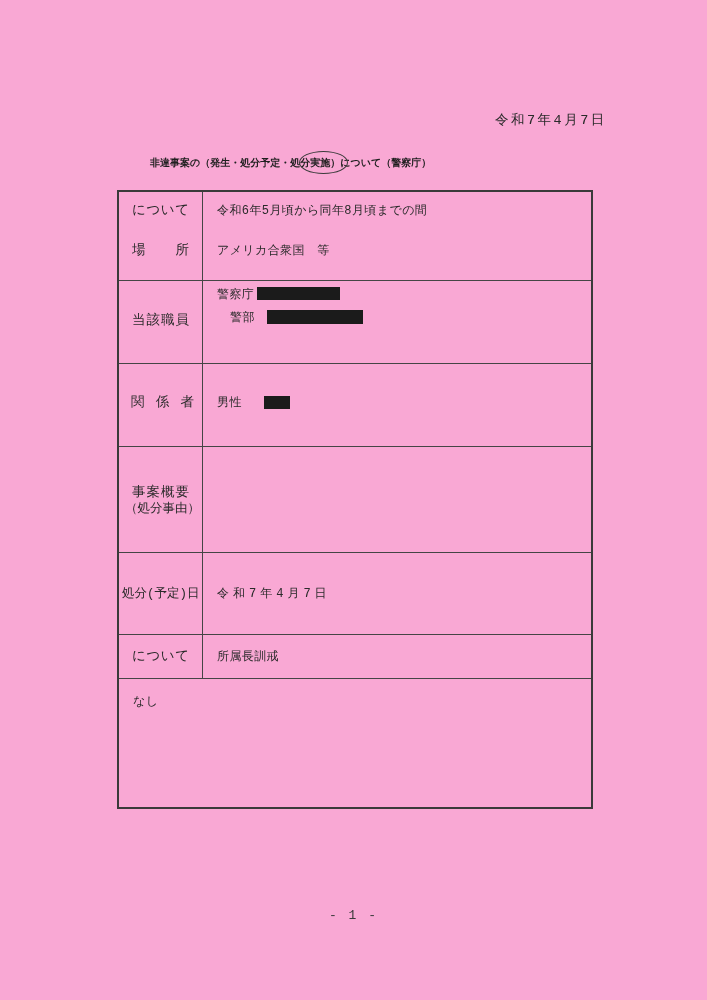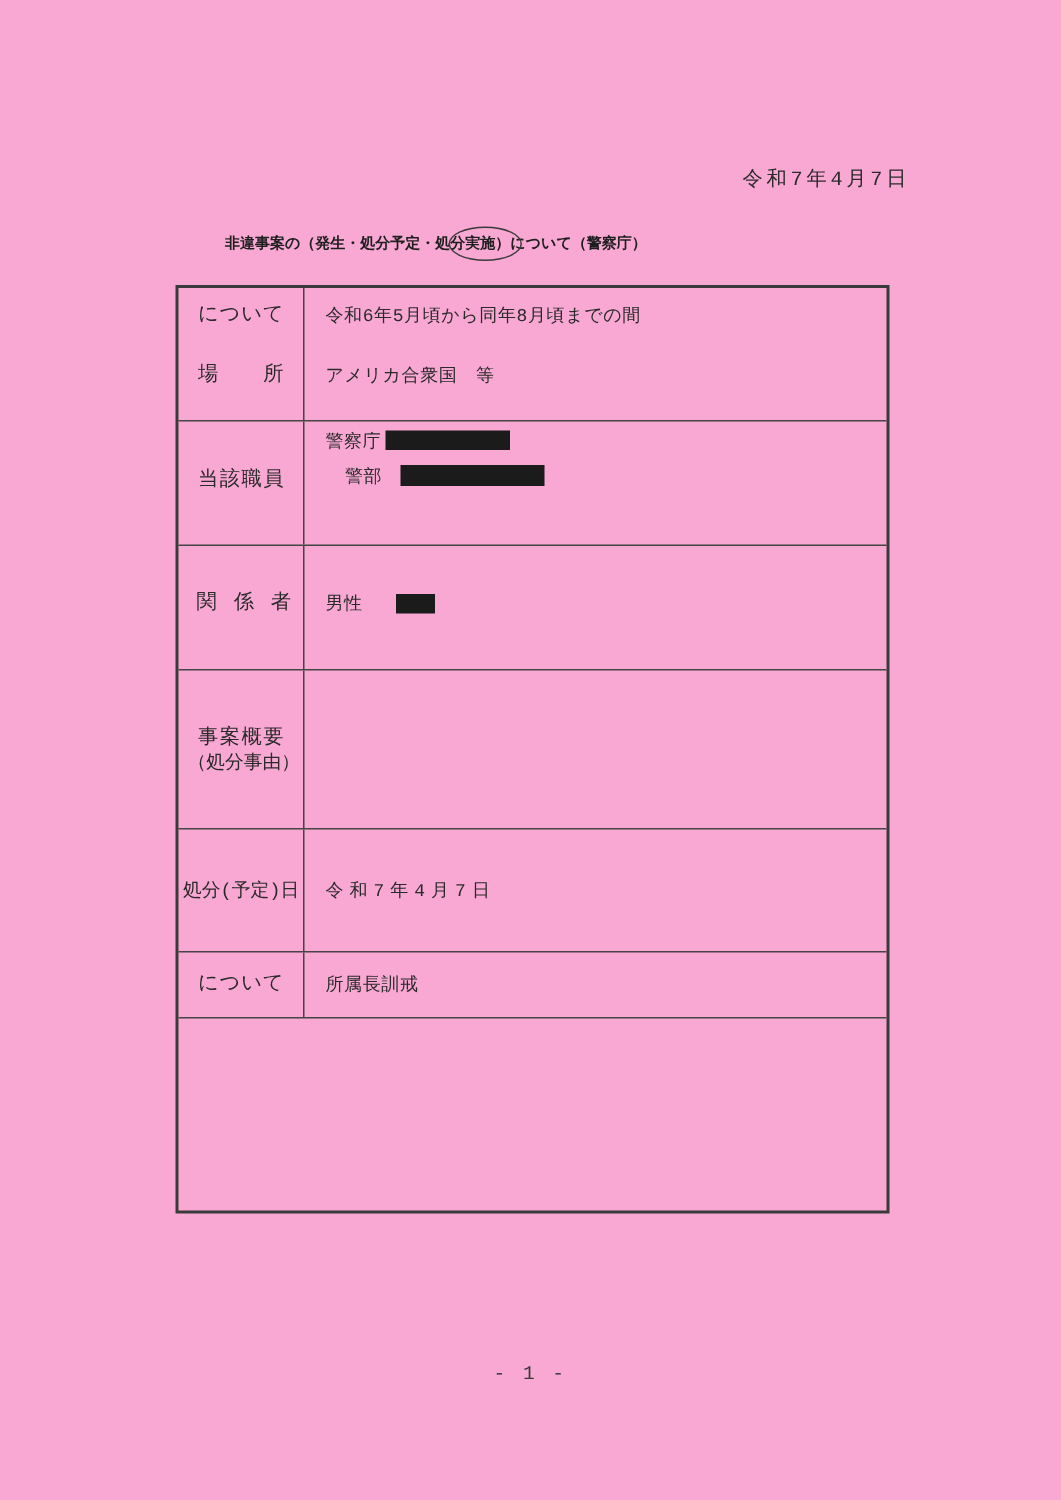--- a/index.html
+++ b/index.html
@@ -93,19 +93,22 @@
     <div class="row" style="height:44px">
       <div class="lc">
         <span class="lbl jl" style="top:15px">について</span>
       </div>
       <div class="cc">
         <span class="txt" style="left:14px;top:15px">所属長訓戒</span>
       </div>
     </div>
 
     <div class="row" style="height:129px">
+      <div class="cc">
+        <span class="txt" style="left:14px;top:16px">なし</span>
+      </div>
     </div>
 
   </div>
 
   <div class="footer">- 1 -</div>
 
 </div>
 
 </body></html>

